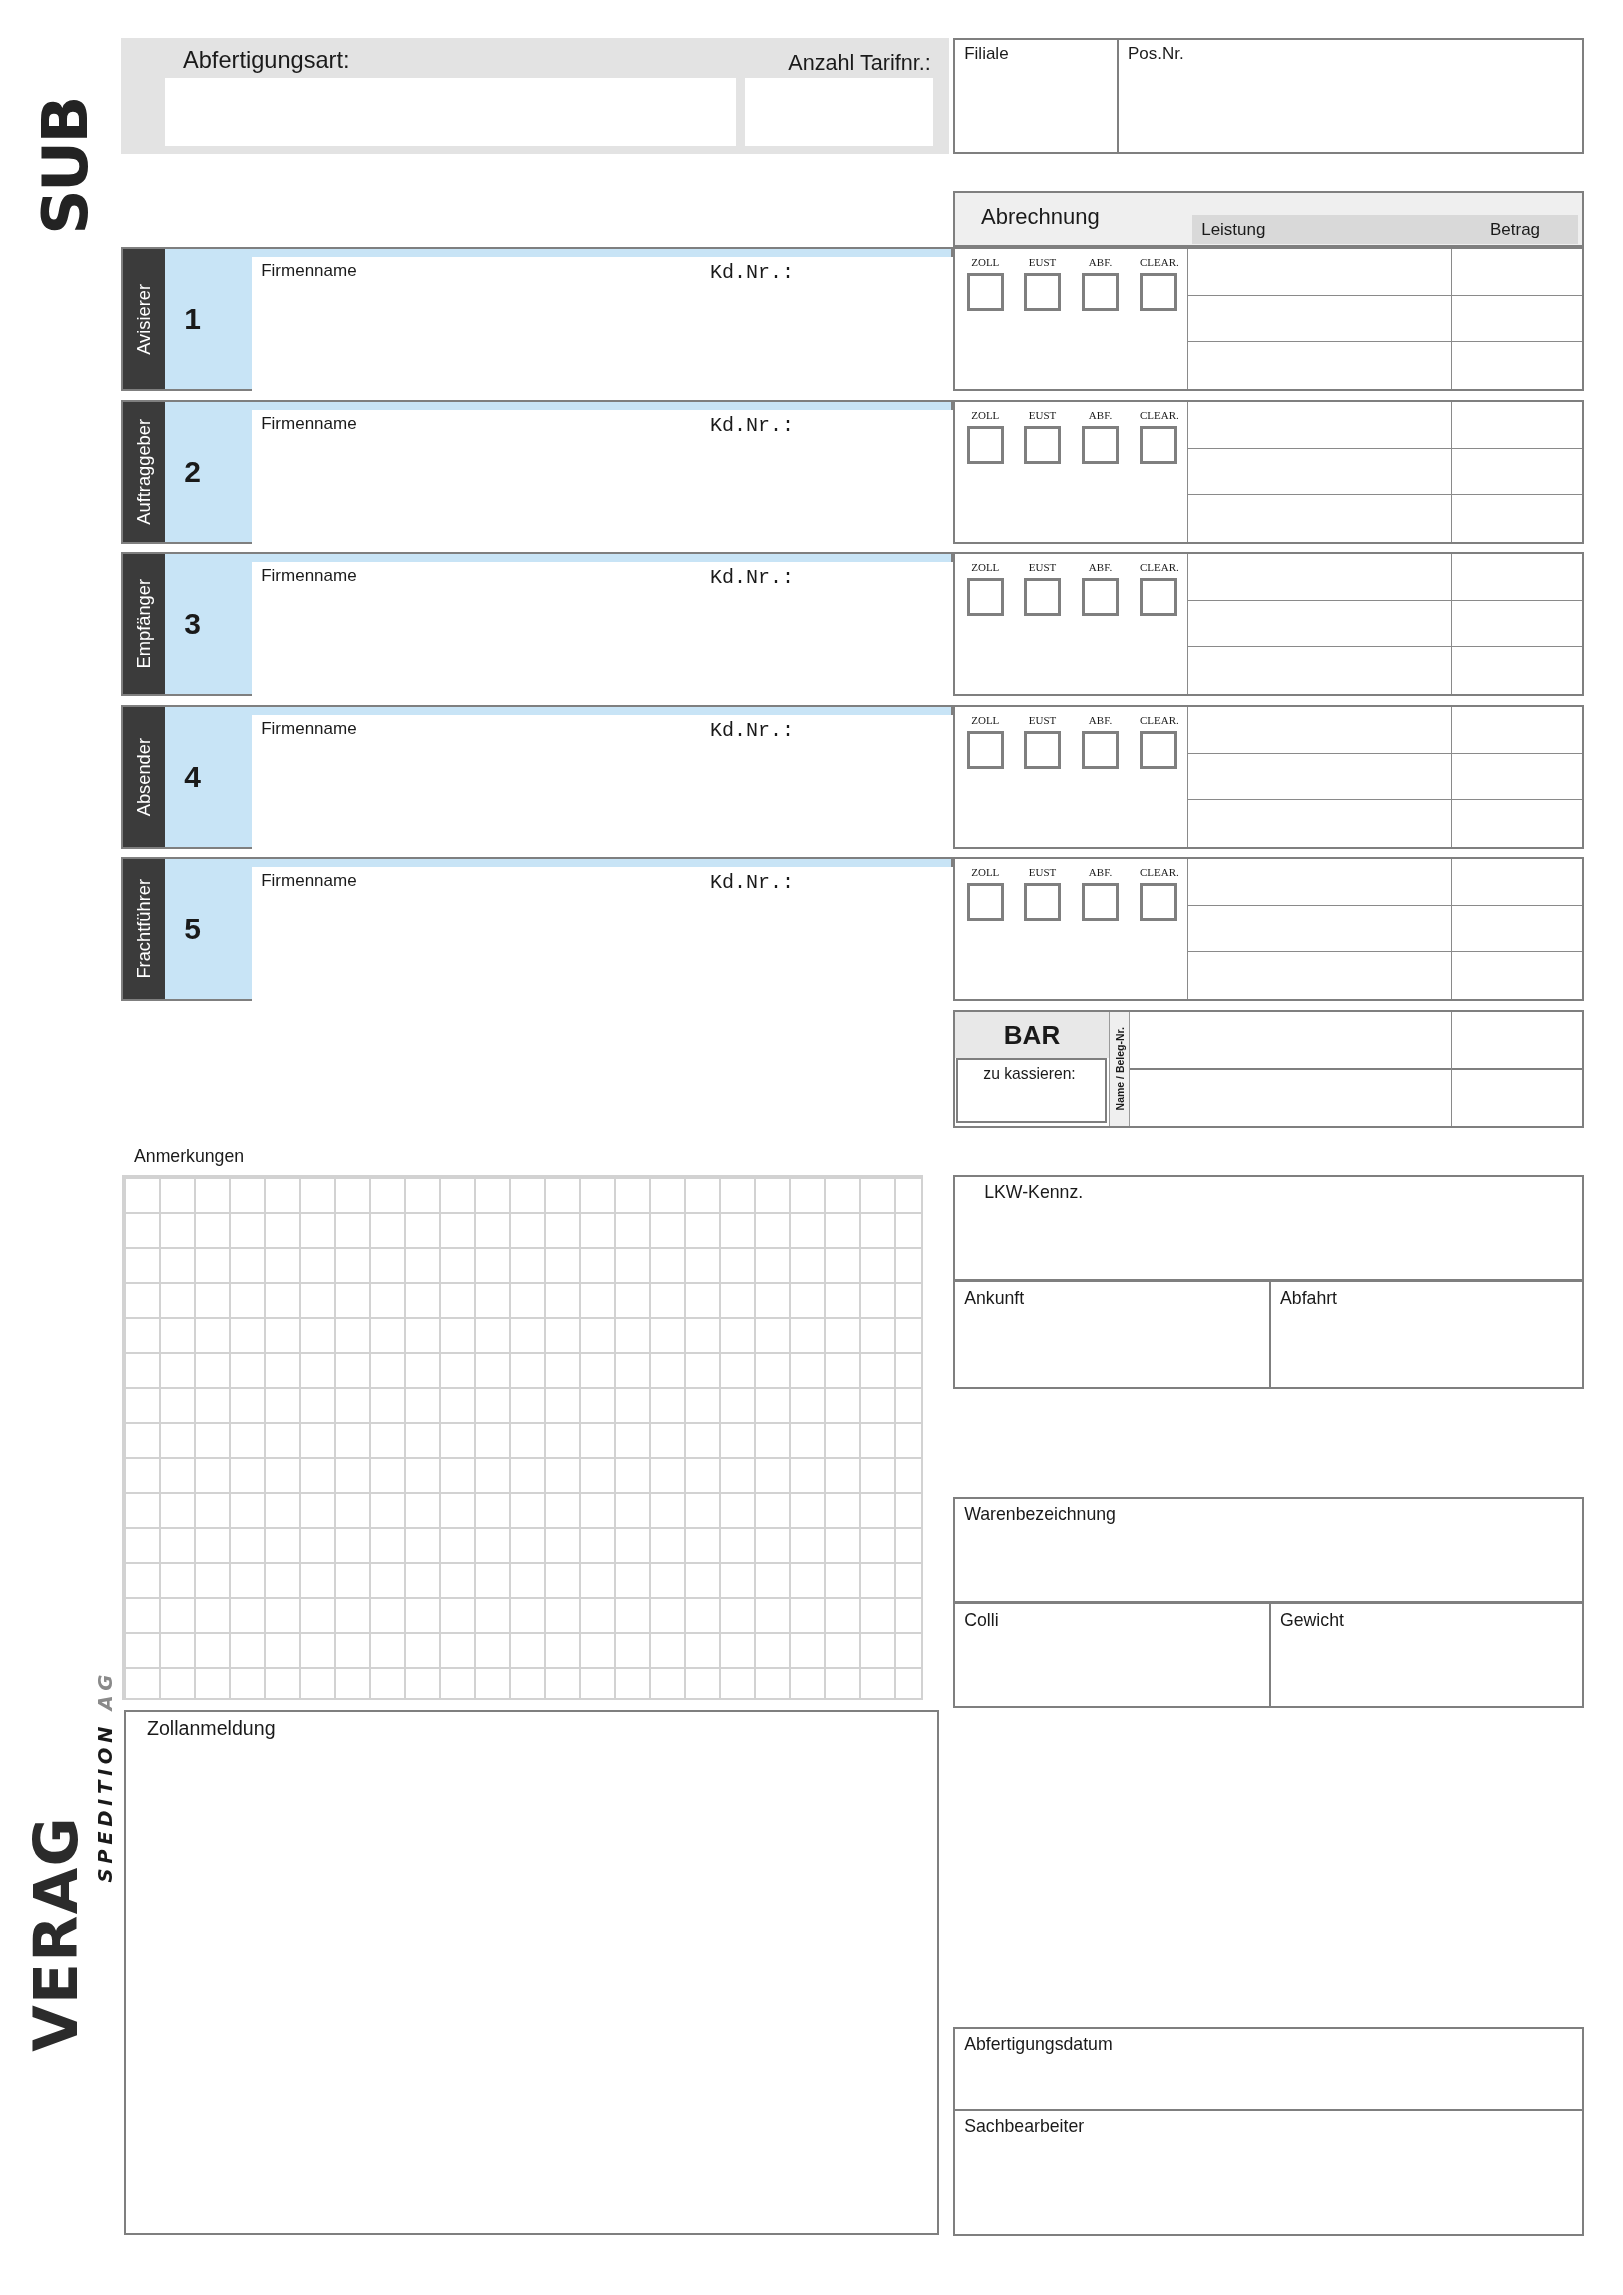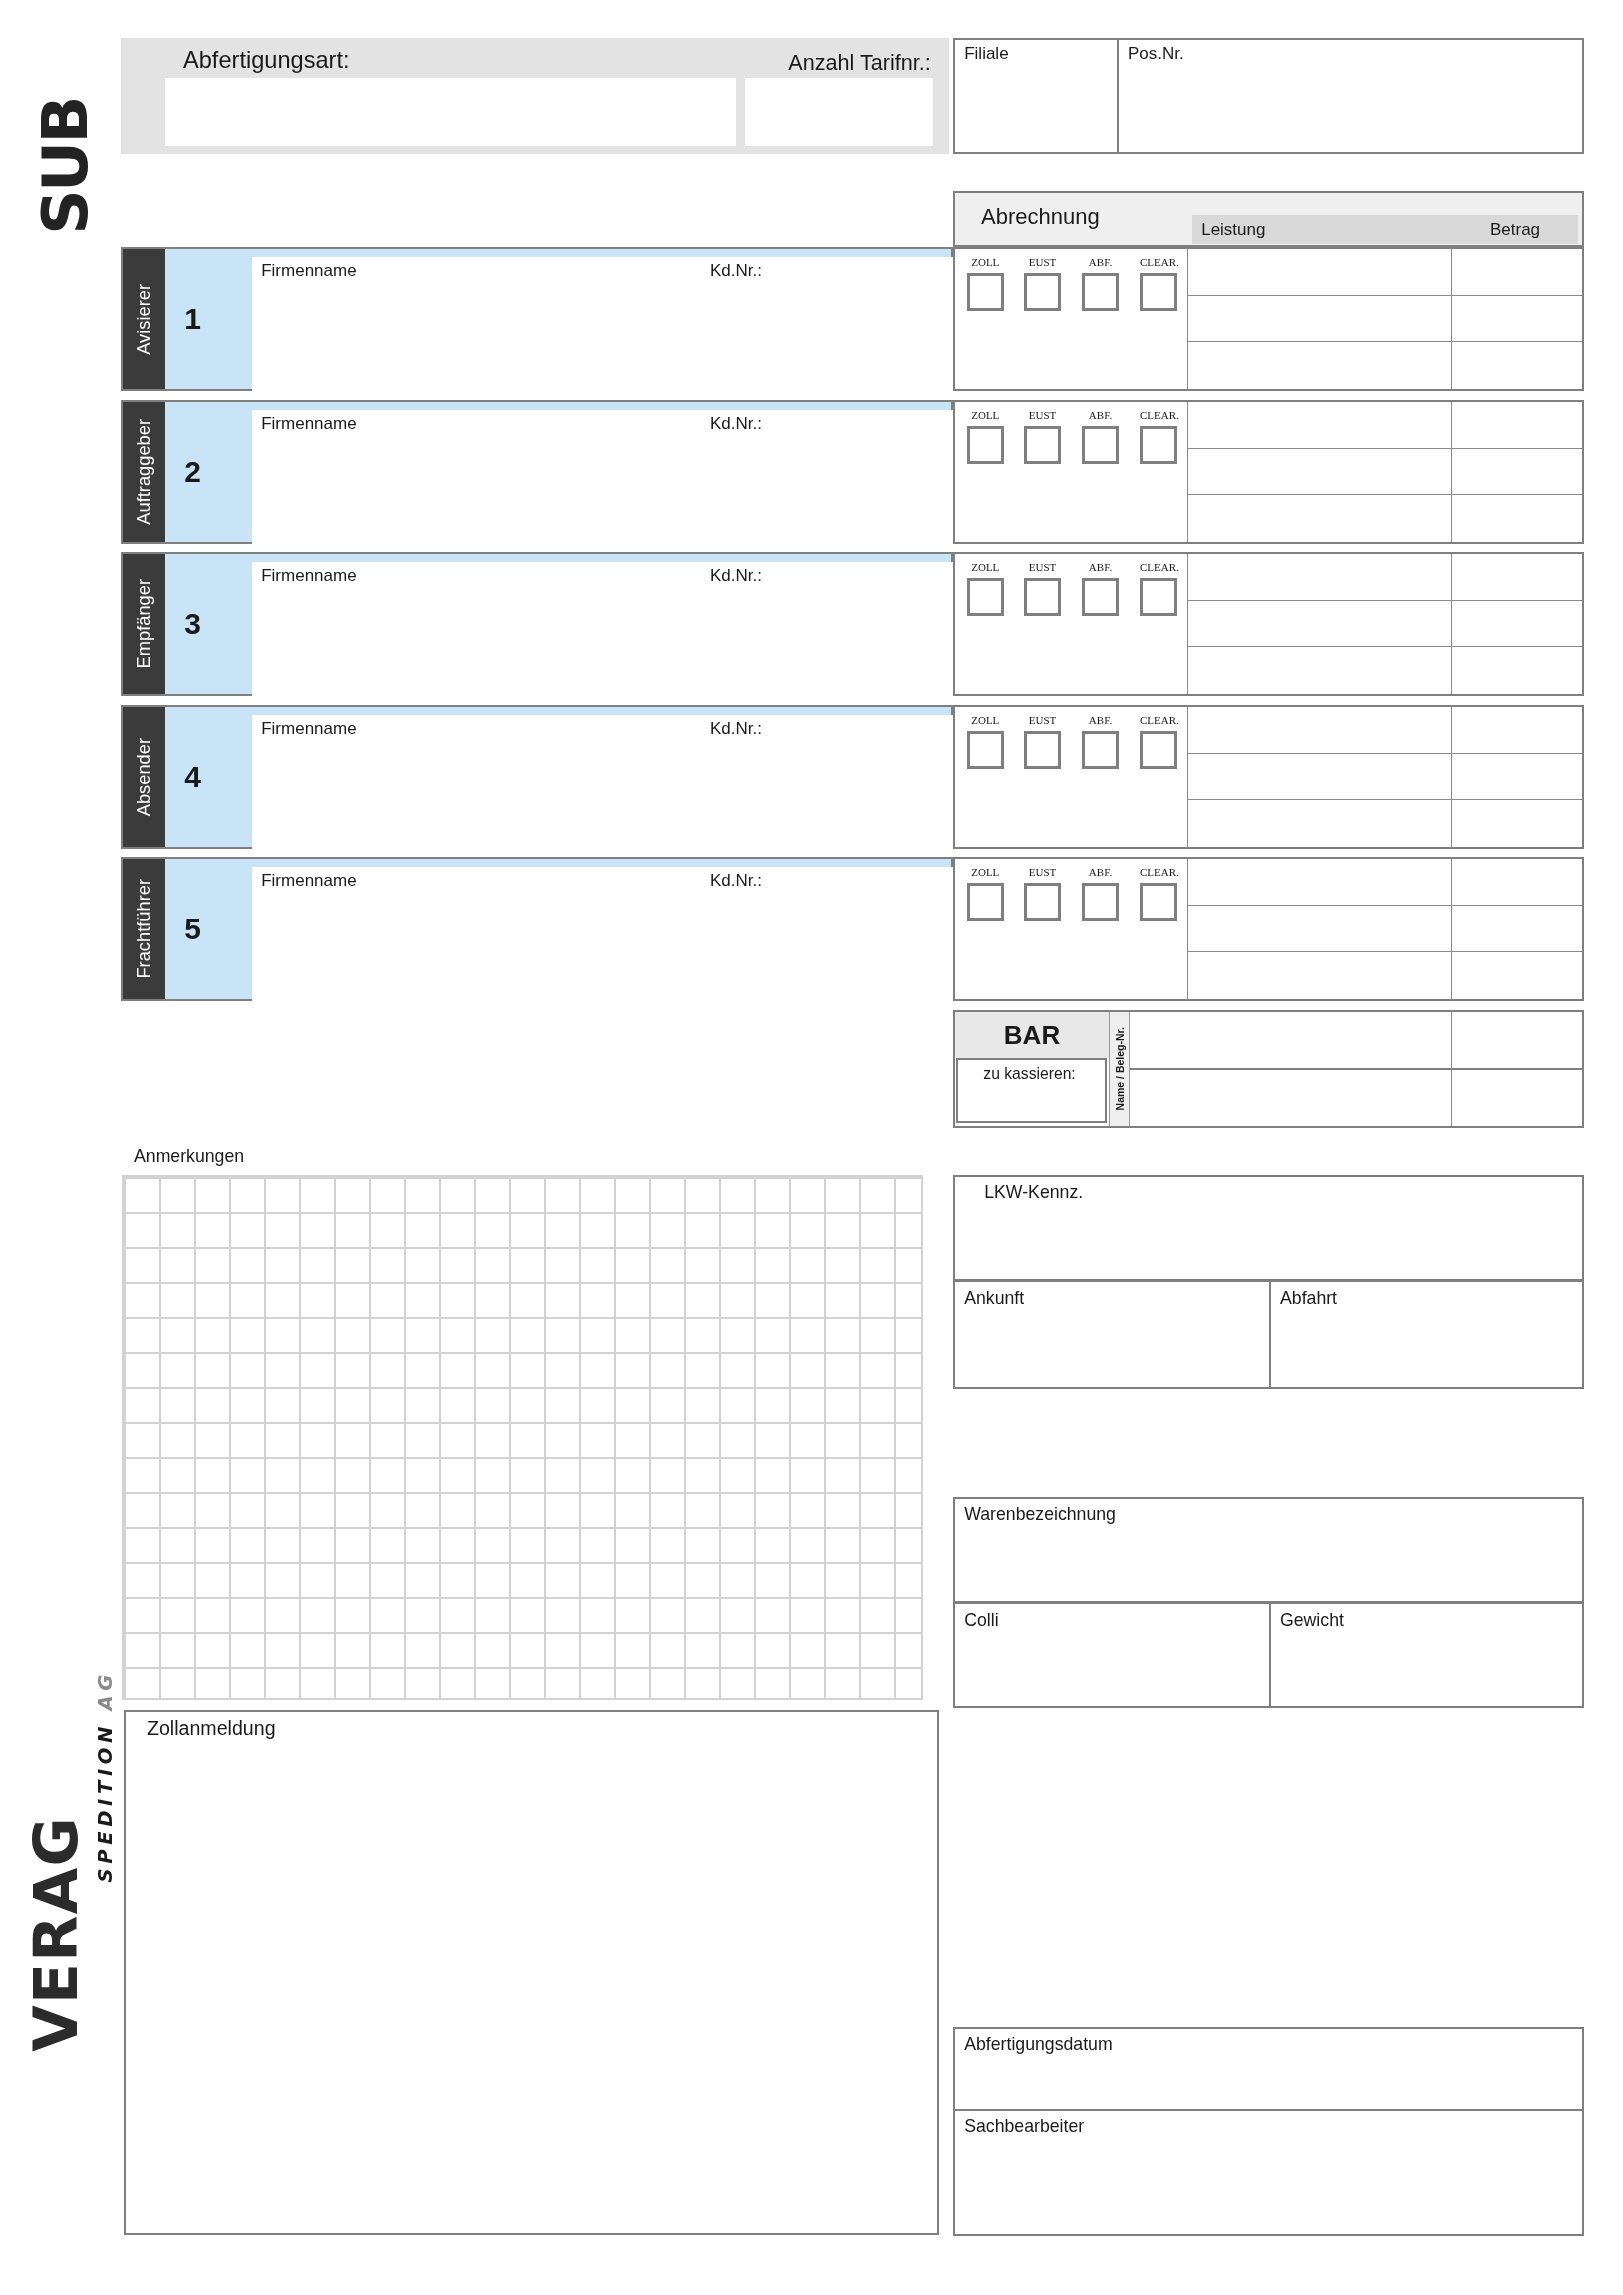--- a/index.html
+++ b/index.html
@@ -18,21 +18,21 @@
   .prow { position:absolute; left:121px; width:832px; height:144px;
           border:2.6px solid #7f7f7f; background:#c8e4f6; box-sizing:border-box; }
   .prow .band { position:absolute; left:0; top:0; bottom:0; width:42px; background:#3b3b3b;
                 display:flex; align-items:center; justify-content:center; }
   .prow .band span { color:#fff; font-size:18.3px; }
   .prow .num { position:absolute; left:42px; top:0; bottom:0; width:55px;
                display:flex; align-items:center; justify-content:center;
                font-size:30px; font-weight:bold; color:#1a1a1a; }
   .prow .content { position:absolute; left:97px; top:7.9px; width:726px; height:158px; background:#fff;margin-left:32px; }
   .prow .content .fn { position:absolute; left:9.2px; top:3.9px; font-size:17px; }
-  .prow .content .kd { position:absolute; left:458px; top:3.9px; font-size:17px; }
+  .prow .content .kd { position:absolute; left:458px; top:3.9px; font-size:20px;font-family:Liberation Mono, monospace; }
   .abrech-hdr { position:absolute; left:953px; top:191px; width:631px; height:56px;
                 border:2.6px solid #7f7f7f; background:#efefef; box-sizing:border-box; }
   .hdrcell { position:absolute; top:22px; height:29px; background:#d9d9d9;
              display:flex; align-items:center; font-size:17px; }
   .agroup { position:absolute; left:953px; width:631px; height:144px;
             border:2.6px solid #7f7f7f; background:#fff; box-sizing:border-box; }
   .vline-l { position:absolute; left:232px; top:0; bottom:0; width:1.3px; background:#8a8a8a; }
   .vline-b { position:absolute; left:496px; top:0; bottom:0; width:1.3px; background:#8a8a8a; }
   .hline1 { position:absolute; left:232px; right:0; top:46px; height:1.3px; background:#8a8a8a; }
   .hline2 { position:absolute; left:232px; right:0; top:92px; height:1.3px; background:#8a8a8a; }

